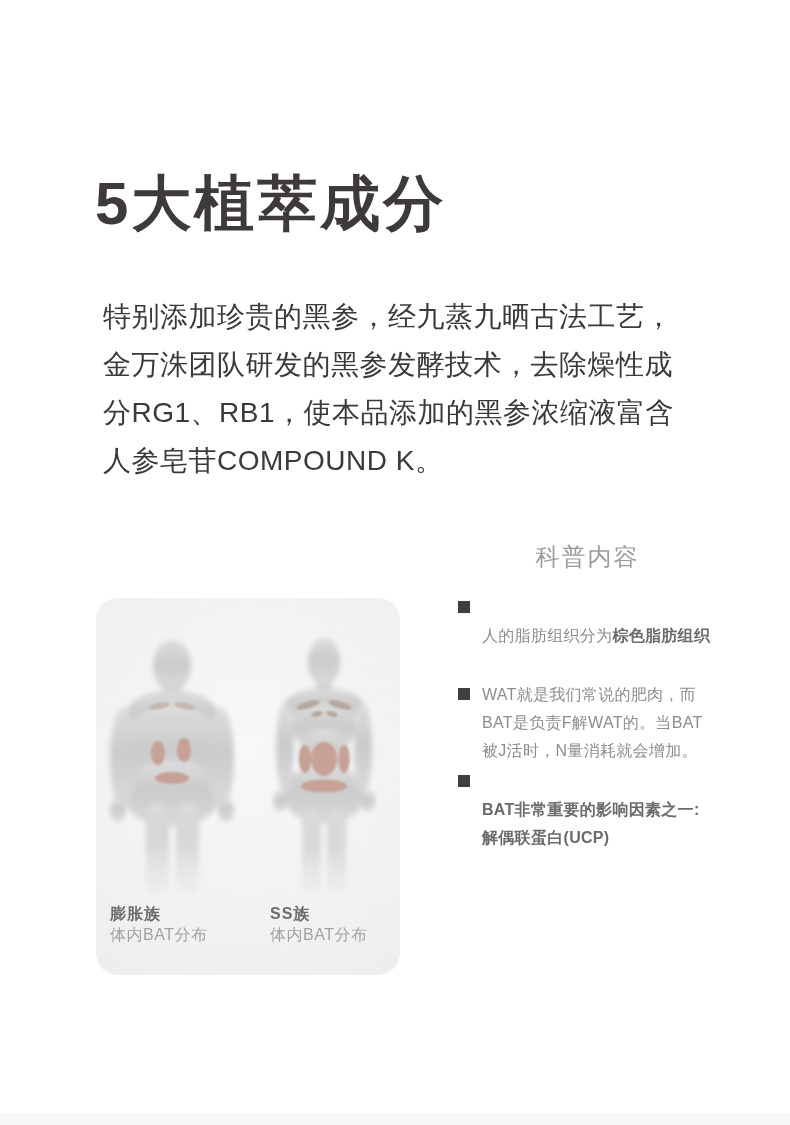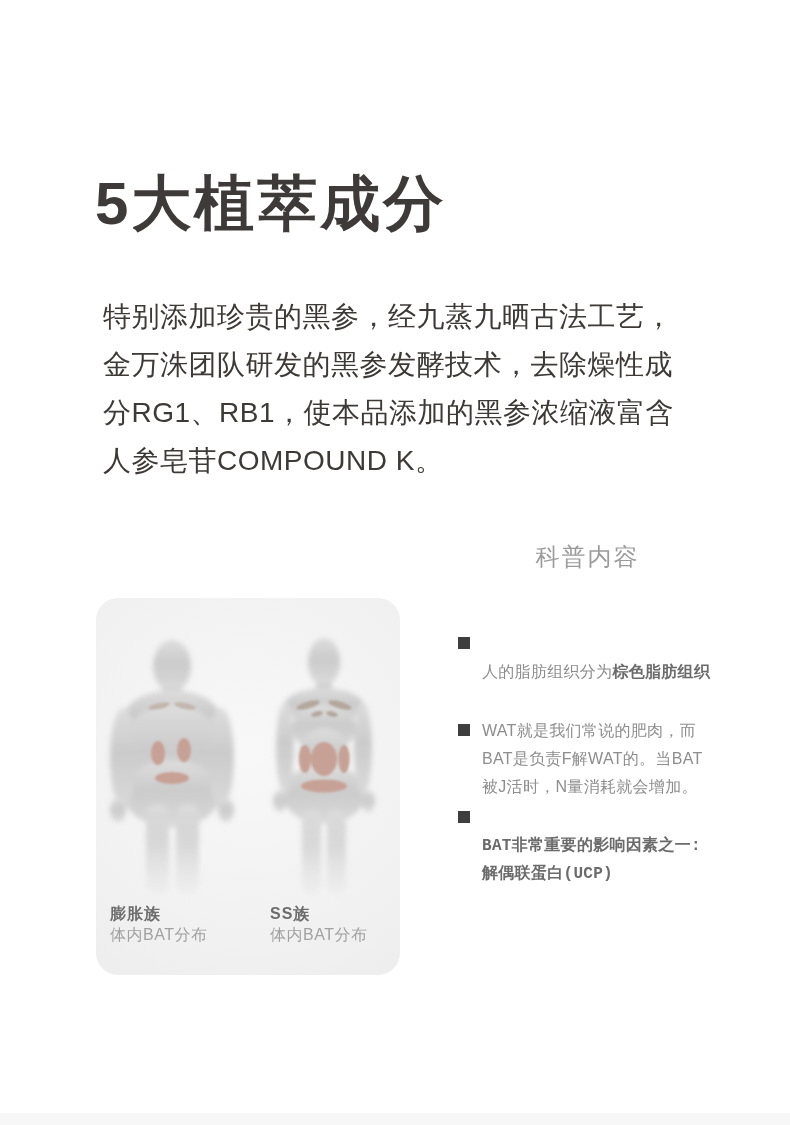--- a/index.html
+++ b/index.html
@@ -26,29 +26,29 @@
     position:absolute;left:96px;top:598px;width:304px;height:377px;
     border-radius:22px;overflow:hidden;
     background:radial-gradient(140% 110% at 50% 40%, #f8f8f8 0%, #f0f0f0 52%, #e6e6e6 100%);
   }
   .figure-card svg{position:absolute;left:0;top:0;}
   .fig-label{position:absolute;width:120px;text-align:left;top:306px;}
   .fig-label.left{left:14px;}
   .fig-label.right{left:174px;}
   .fig-label .t{font-size:16px;font-weight:700;letter-spacing:1px;color:#6d6d6d;}
   .fig-label .s{font-size:16px;letter-spacing:0.5px;color:#a2a2a2;}
-  .bullets{position:absolute;left:458px;top:630px;width:268px;}
+  .bullets{position:absolute;left:458px;top:594px;width:268px;}
   .bullet-item{display:flex;align-items:flex-start;margin-bottom:3px;}
   .bullet-sq{flex:0 0 12px;width:12px;height:12px;background:#3e3e3e;margin-top:7px;}
   .bullet-text{
     margin-left:12px;font-size:16px;line-height:28px;letter-spacing:0.3px;
     color:#8d8d8d;white-space:pre-line;
   }
   .bullet-text strong{color:#6b6b6b;font-weight:700;}
-  .bold-note{display:block;font-weight:700;color:#757575;white-space:pre-line;font-family:Liberation Mono, monospace;}
+  .bold-note{display:block;font-weight:700;color:#757575;white-space:pre-line;}
   .bottom-band{position:absolute;left:0;top:1113px;width:790px;height:12px;background:#f7f7f7;}
 </style>
 </head>
 <body>
 
 <h1 class="page-title">5大植萃成分</h1>
 
 <p class="intro">特别添加珍贵的黑参，经九蒸九晒古法工艺，
 金万洙团队研发的黑参发酵技术，去除燥性成
 分RG1、RB1，使本品添加的黑参浓缩液富含

